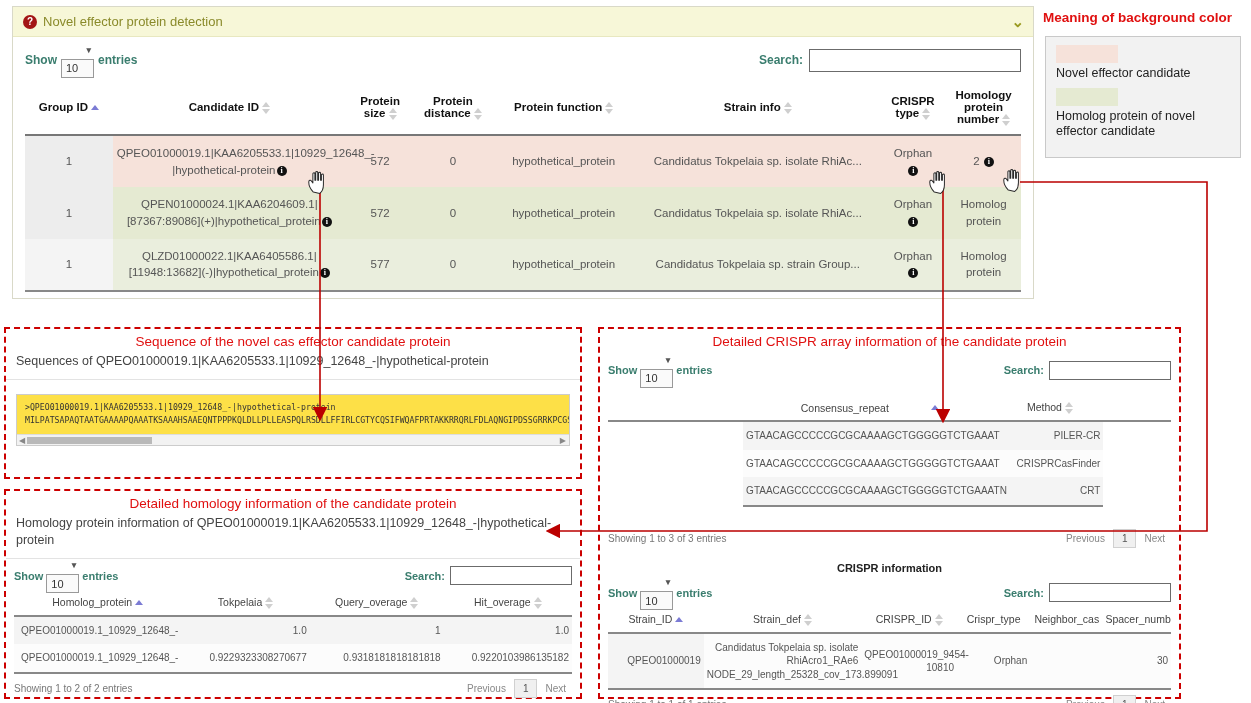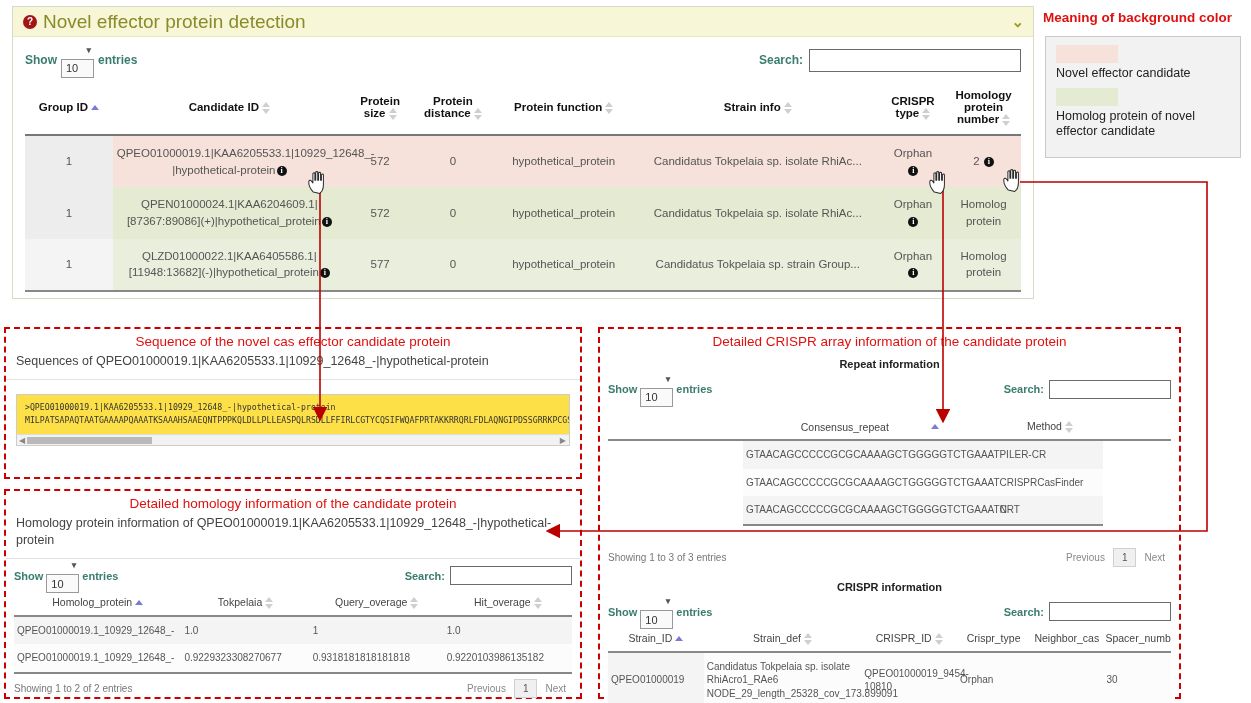--- a/index.html
+++ b/index.html
@@ -19,21 +19,21 @@
   }
   .card-head {
     height: 30px; background: #f7f7d8; border-bottom: 1px solid #e8e8c0;
     display: flex; align-items: center; padding: 0 10px;
   }
   .help-icon {
     width: 14px; height: 14px; border-radius: 50%; background: #a31515;
     color: #fff; font-size: 10px; font-weight: bold; line-height: 14px;
     text-align: center; margin-right: 6px; flex: none;
   }
-  .card-head-title { color: #8a8a2a; font-size: 19px; }
+  .card-head-title { color: #8a8a2a; font-size: 13px; }
   .chevron {
     margin-left: auto; color: #9a9a20; font-size: 15px; font-weight: bold;
     line-height: 1; letter-spacing: -1px;
   }
   .card-body { padding: 10px 12px 0 12px; position: relative; }
 
   
   .dt-controls { display: flex; align-items: center; justify-content: space-between;
      height: 26px; margin-bottom: 14px; }
   .dt-len { font-size: 12px; color: #3a7d6e; font-weight: bold; display: flex;
@@ -137,21 +137,21 @@
   .seqscroll .ra { right: 3px; }
 
   
   table.sub { width: 100%; border-collapse: collapse; table-layout: fixed; }
   table.sub thead th {
     font-size: 10.5px; color: #444; font-weight: normal; text-align: center;
     padding: 3px 2px 6px 2px; border-bottom: 2px solid #888; white-space: nowrap;
     overflow: hidden;
   }
   table.sub tbody td {
-    font-size: 10px; color: #555; text-align: left; padding: 7px 3px;
+    font-size: 10px; color: #555; text-align: right; padding: 7px 3px;
     line-height: 1.35;
   }
   table.sub tbody tr.odd td { background: #f4f4f4; }
   table.sub tbody tr.even td { background: #fcfcfc; }
   table.sub tbody tr:last-child td { border-bottom: 2px solid #888; }
 
   .dt-foot { display: flex; align-items: center; justify-content: space-between;
      padding: 5px 8px 0 8px; }
   .dt-info { font-size: 10px; color: #777; }
   .dt-page { display: flex; align-items: center; gap: 2px; font-size: 10px; color: #888; }
@@ -356,21 +356,20 @@
         <span class="pv">Previous</span>
         <span class="pg">1</span>
         <span class="nx">Next</span>
       </span>
     </div>
   </div>
 
   <div class="panel" style="left:598px; top:327px; width:583px; height:372px;">
     <div class="panel-title">Detailed CRISPR array information of the candidate protein</div>
 
-    <div class="subhead">Repeat information</div>
 
     <div class="dt-controls-sm">
       <div class="dt-len-sm">
         <span>Show</span>
         <span class="sel-wrap"><select class="dt-select">
           <option>10</option></select></span>
         <span>entries</span>
       </div>
       <div class="dt-filter-sm">
         <span>Search:</span>

